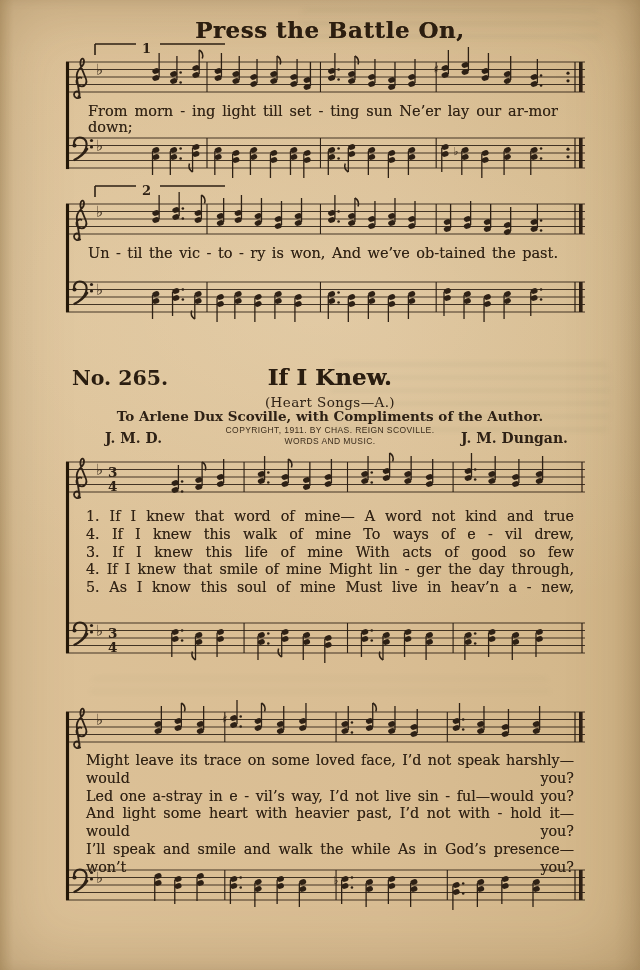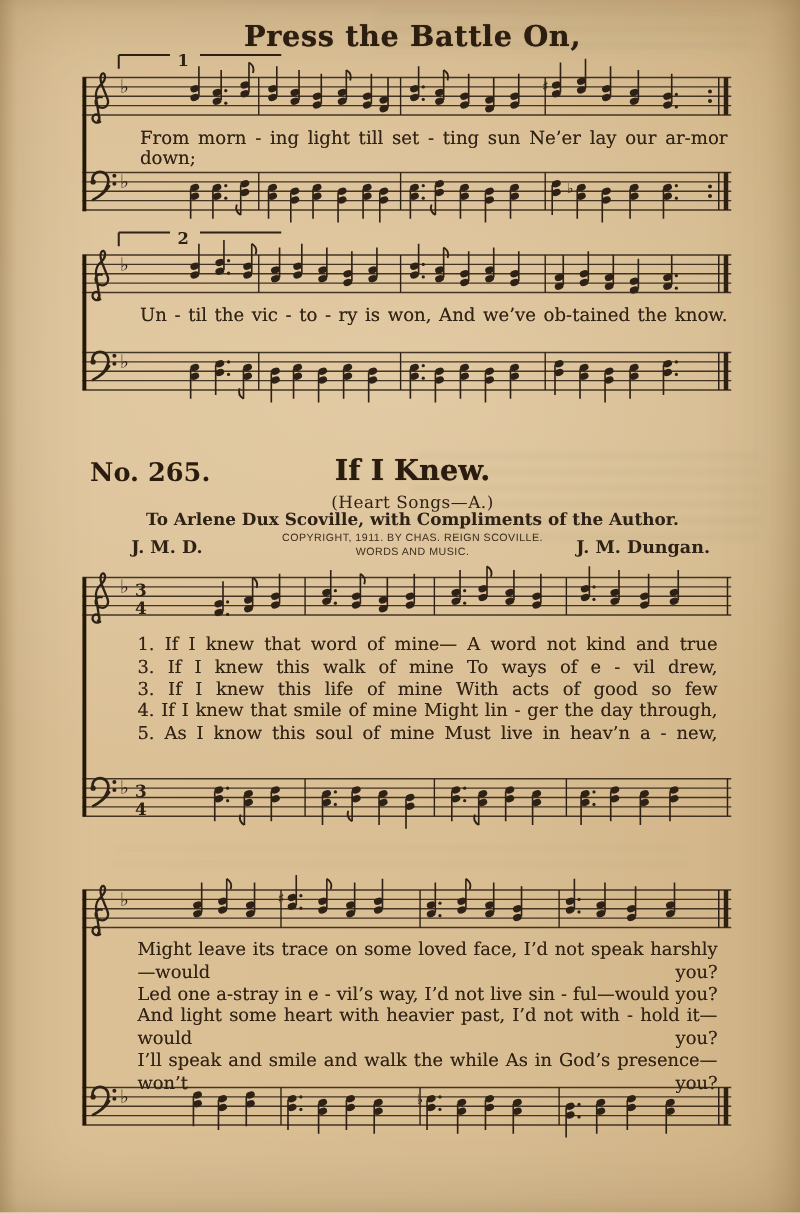--- a/index.html
+++ b/index.html
@@ -27,21 +27,21 @@
     text-shadow:0 0 .6px rgba(42,29,16,.8);}
   .head-num{font-weight:bold;font-size:20.5px;color:#2a1d10;}
   .head-title{font-weight:bold;font-size:23px;color:#2a1d10;text-shadow:0 0 .6px rgba(42,29,16,.8);}
   .subtitle{font-size:13.5px;letter-spacing:.4px;}
   .dedication{font-size:13.5px;font-weight:bold;}
   .copyright{font-family:"Liberation Sans","DejaVu Sans",sans-serif;font-size:8.5px;
     letter-spacing:.4px;color:#3a2c1c;}
   .credit{font-weight:bold;font-size:14px;}
   .jline{text-align:justify;text-align-last:justify;-moz-text-align-last:justify;
     font-size:14.5px;color:#30221402;color:#302214;white-space:normal;
-    text-shadow:0 0 .5px rgba(48,34,20,.55);margin-left:24px;}
+    text-shadow:0 0 .5px rgba(48,34,20,.55);}
   .verseblock .jline{line-height:17.8px;font-size:14.3px;}
   .sysline{background:#241808;width:3px;box-shadow:0 0 1px rgba(36,24,8,.7);}
   svg{position:absolute;overflow:visible;}
   svg text{font-family:"DejaVu Serif","Liberation Serif",serif;}
 </style>
 </head>
 <body>
 
 <div class="page">
 
@@ -305,21 +305,21 @@
       <ellipse cx="441.375" cy="33" rx="3.6" ry="2.7" fill="#2e2115" transform="rotate(-18 441.375 33)"></ellipse>
       <ellipse cx="441.375" cy="40" rx="3.6" ry="2.7" fill="#2e2115" transform="rotate(-18 441.375 40)"></ellipse>
       <line x1="444.675" y1="39" x2="444.675" y2="15" stroke="#2e2115" stroke-width="1.3"></line>
       <ellipse cx="468.07500000000005" cy="30" rx="3.6" ry="2.7" fill="#2e2115" transform="rotate(-18 468.07500000000005 30)"></ellipse>
       <ellipse cx="468.07500000000005" cy="37" rx="3.6" ry="2.7" fill="#2e2115" transform="rotate(-18 468.07500000000005 37)"></ellipse>
       <line x1="471.37500000000006" y1="36" x2="471.37500000000006" y2="12" stroke="#2e2115" stroke-width="1.3"></line>
       <circle cx="475.07500000000005" cy="28.5" r="1.3" fill="#2e2115"></circle>
       <circle cx="475.07500000000005" cy="38.5" r="1.3" fill="#2e2115"></circle>
     </svg>
 
-  <div class="abs jline" style="left:88px;top:245px;width:470px">Un - til the vic - to - ry is won, And we’ve ob-tained the know.</div>
+  <div class="abs jline" style="left:88px;top:245px;width:470px">Un - til the vic - to - ry is won, And we’ve ob-tained the past.</div>
 
   <svg class="music-staff" style="left:66px;top:270px" width="519" height="56" viewBox="0 0 519 56">
       <line x1="0" y1="12" x2="519" y2="12" stroke="#2e2115" stroke-width="1.05" opacity="0.88"></line>
       <line x1="0" y1="19.5" x2="519" y2="19.5" stroke="#2e2115" stroke-width="1.05" opacity="0.88"></line>
       <line x1="0" y1="27" x2="519" y2="27" stroke="#2e2115" stroke-width="1.05" opacity="0.88"></line>
       <line x1="0" y1="34.5" x2="519" y2="34.5" stroke="#2e2115" stroke-width="1.05" opacity="0.88"></line>
       <line x1="0" y1="42" x2="519" y2="42" stroke="#2e2115" stroke-width="1.05" opacity="0.88"></line>
       <path d="M8.5 20 c-1.8 -5.8 2.4 -9.3 7 -8.3 c4.5 1 6.2 5.6 4.6 10.2 c-2 6 -8.4 10.4 -12.4 12.4 c5 -2.5 10.6 -6.4 13.6 -11.4" fill="none" stroke="#2e2115" stroke-width="2.1" stroke-linecap="round"></path>
       <circle cx="8.5" cy="19.5" r="2.1" fill="#2e2115"></circle>
       <circle cx="25.5" cy="14.5" r="1.6" fill="#2e2115"></circle>
@@ -472,21 +472,21 @@
       <ellipse cx="449.59000000000003" cy="27" rx="3.6" ry="2.7" fill="#2e2115" transform="rotate(-18 449.59000000000003 27)"></ellipse>
       <ellipse cx="449.59000000000003" cy="34" rx="3.6" ry="2.7" fill="#2e2115" transform="rotate(-18 449.59000000000003 34)"></ellipse>
       <line x1="452.89000000000004" y1="33" x2="452.89000000000004" y2="9" stroke="#2e2115" stroke-width="1.3"></line>
       <ellipse cx="473.29499999999996" cy="24" rx="3.6" ry="2.7" fill="#2e2115" transform="rotate(-18 473.29499999999996 24)"></ellipse>
       <ellipse cx="473.29499999999996" cy="31" rx="3.6" ry="2.7" fill="#2e2115" transform="rotate(-18 473.29499999999996 31)"></ellipse>
       <line x1="476.59499999999997" y1="30" x2="476.59499999999997" y2="6" stroke="#2e2115" stroke-width="1.3"></line>
     </svg>
 
   <div class="abs verseblock" style="left:86px;top:508px;width:488px">
     <div class="jline">1. If I knew that word of mine— A word not kind and true</div>
-    <div class="jline">3. If I knew this walk of mine To ways of e - vil drew,</div>
+    <div class="jline">4. If I knew this walk of mine To ways of e - vil drew,</div>
     <div class="jline">3. If I knew this life of mine With acts of good so few</div>
     <div class="jline">4. If I knew that smile of mine Might lin - ger the day through,</div>
     <div class="jline">5. As I know this soul of mine Must live in heav’n a - new,</div>
   </div>
 
   <svg class="music-staff" style="left:66px;top:611px" width="519" height="56" viewBox="0 0 519 56">
       <line x1="0" y1="12" x2="519" y2="12" stroke="#2e2115" stroke-width="1.05" opacity="0.88"></line>
       <line x1="0" y1="19.5" x2="519" y2="19.5" stroke="#2e2115" stroke-width="1.05" opacity="0.88"></line>
       <line x1="0" y1="27" x2="519" y2="27" stroke="#2e2115" stroke-width="1.05" opacity="0.88"></line>
       <line x1="0" y1="34.5" x2="519" y2="34.5" stroke="#2e2115" stroke-width="1.05" opacity="0.88"></line>

